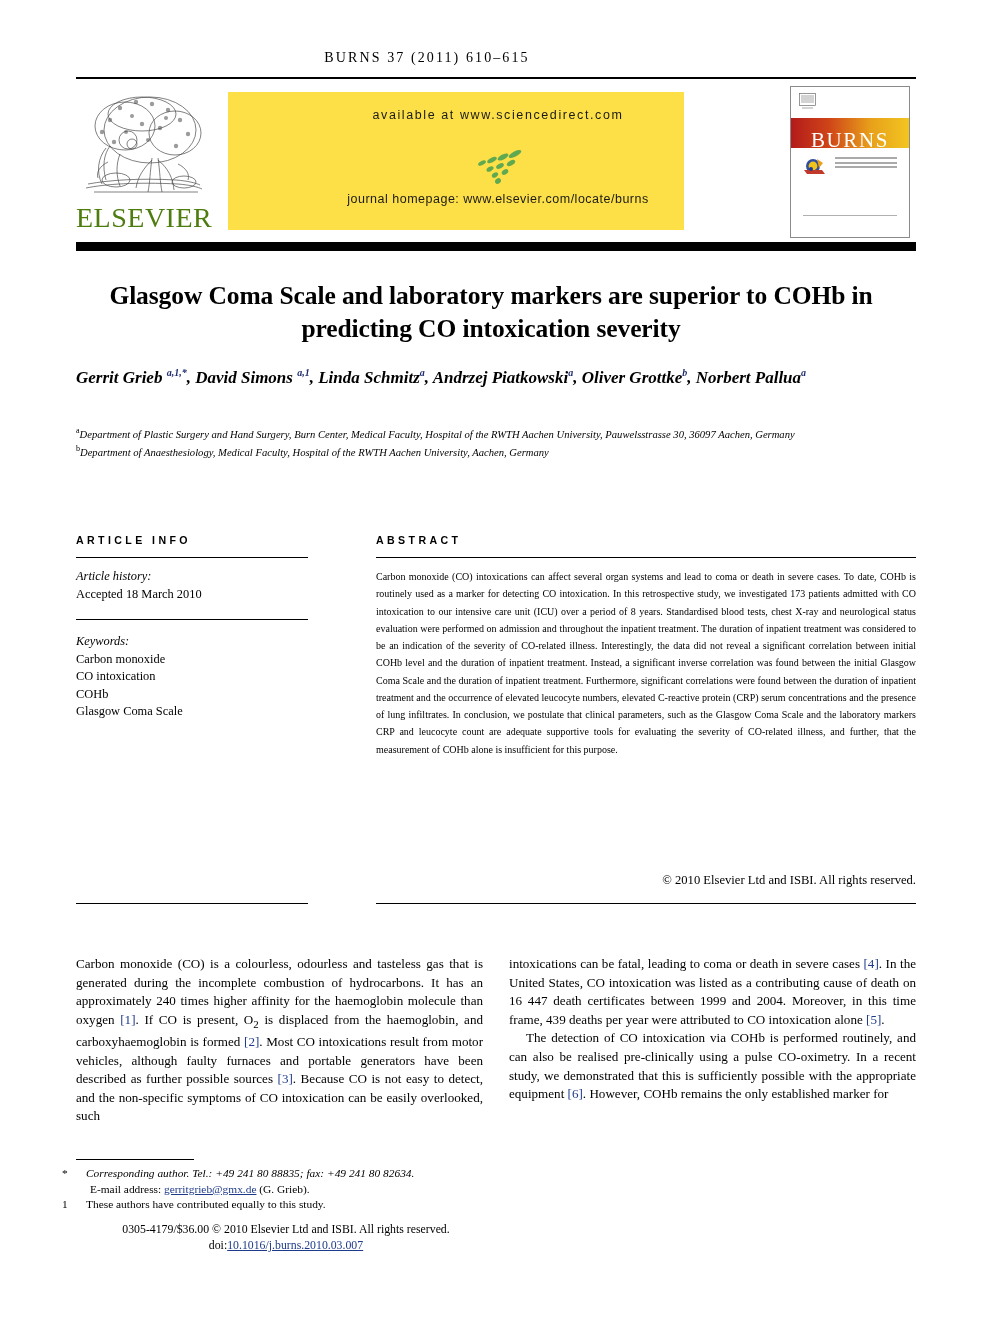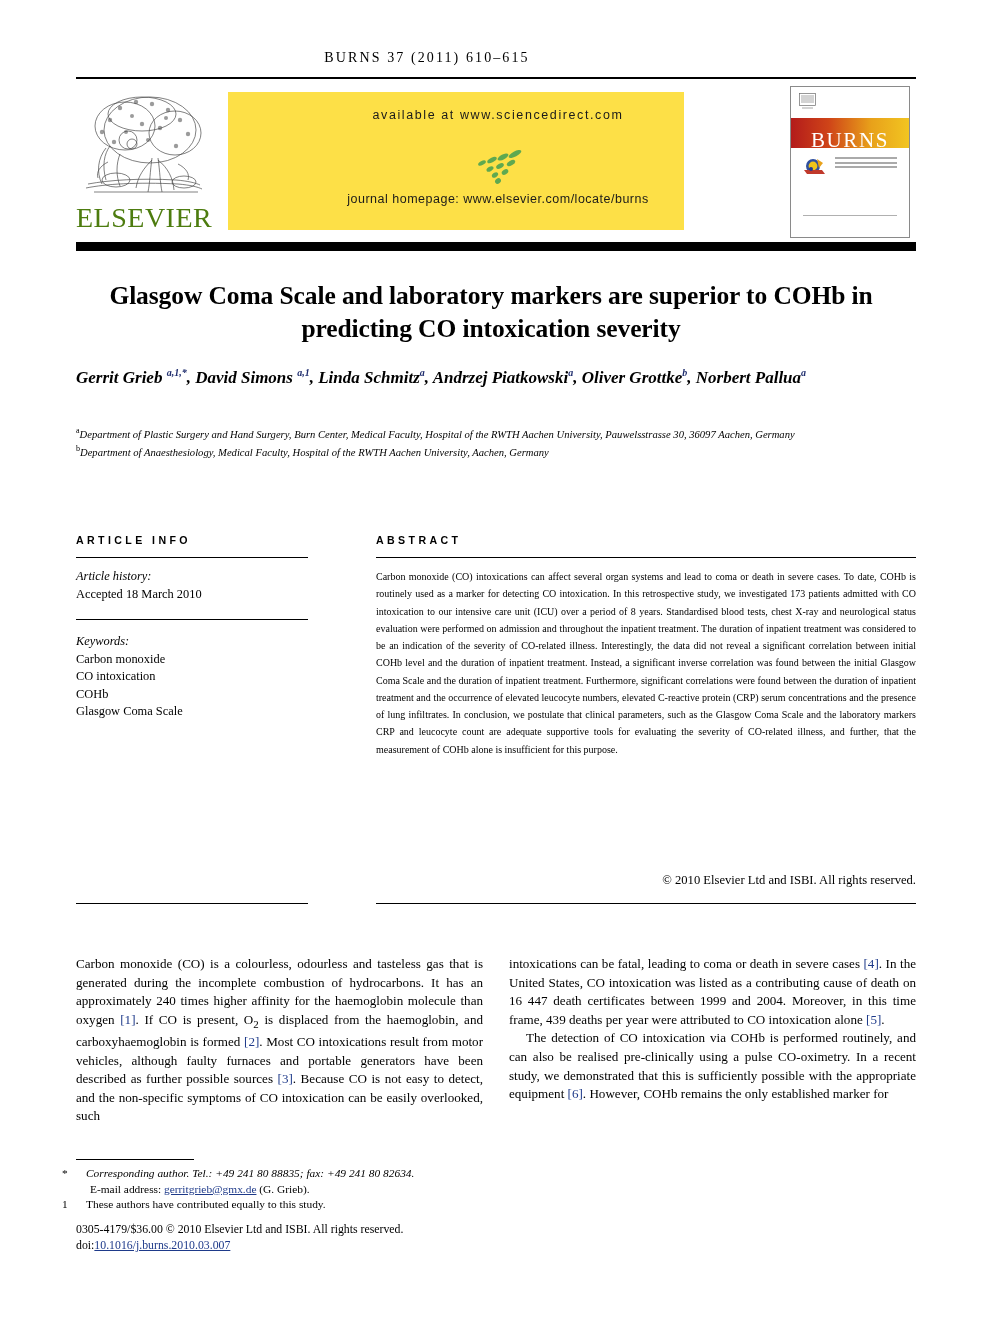--- a/index.html
+++ b/index.html
@@ -327,20 +327,21 @@
   .footnotes .ital { font-style: italic; }
   .link { color: #1e3a8a; }
 
   .imprint {
     position: absolute;
     left: 76px; top: 1222px;
     width: 420px;
     font-family: "Liberation Serif", serif;
     font-size: 11.8px;
     line-height: 15.6px;
+    text-align: center;
   }
 </style>
 </head>
 <body>
 
 <div class="page">
 
   <div class="running-head">BURNS 37 (2011) 610–615</div>
   <div class="rh-rule"></div>
 

